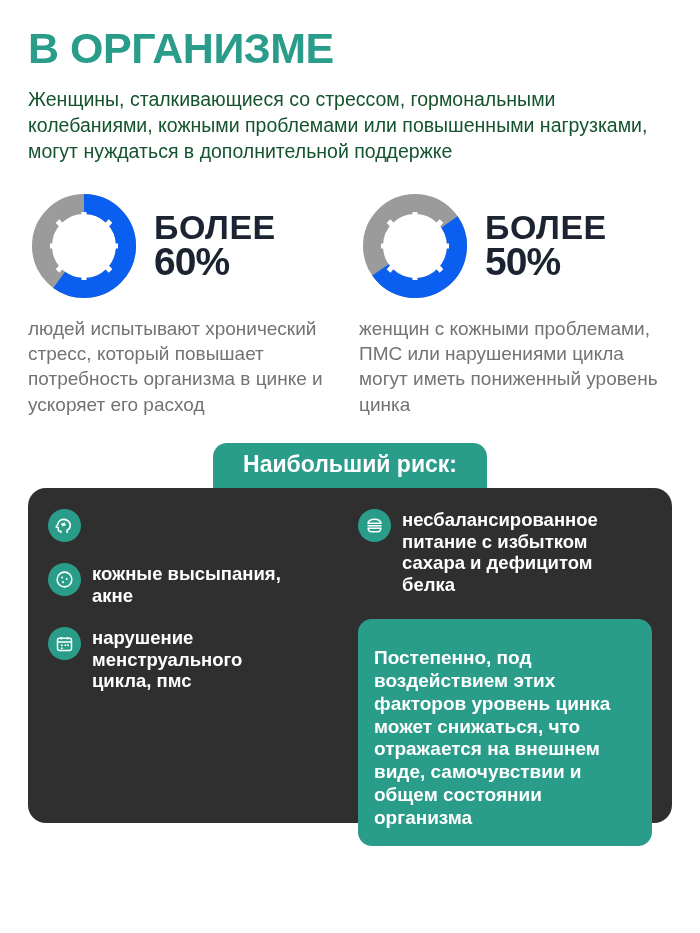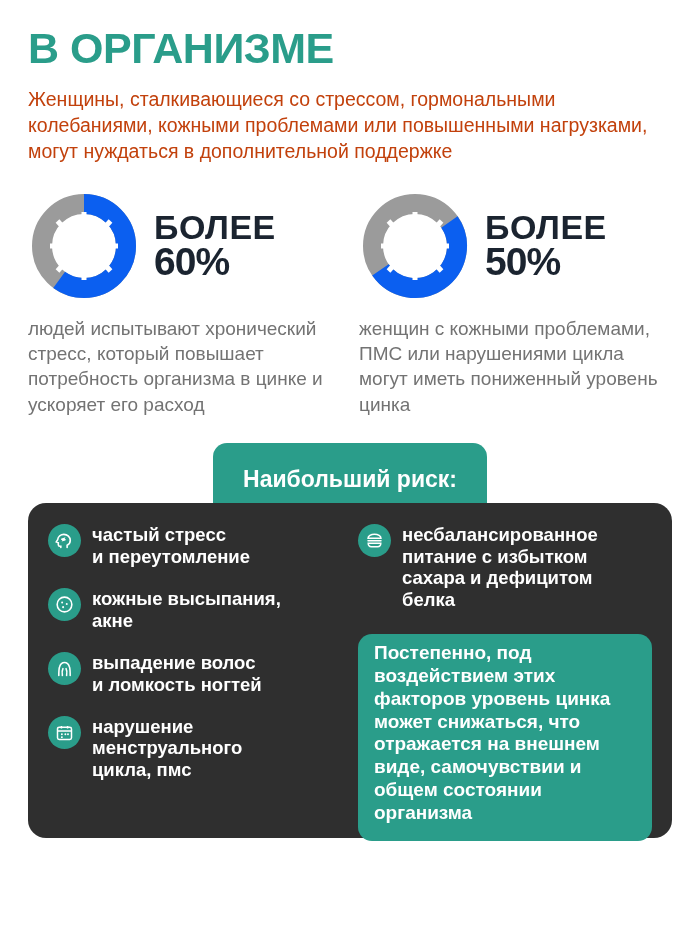--- a/index.html
+++ b/index.html
@@ -27,21 +27,21 @@
     line-height: 1.06;
     letter-spacing: -0.5px;
     text-transform: uppercase;
     font-stretch: condensed;
   }
   .title .line { display: block; }
 
   
   .lead {
     margin-top: 14px;
-    color: #c2410c;
+    color: #14532d;
     font-size: 19.5px;
     line-height: 1.34;
     font-weight: 500;
     max-width: 650px;
   }
 
   
   .stats {
     display: flex;
     margin-top: 22px;
@@ -91,21 +91,21 @@
   .risk-pill-wrap {
     display: flex;
     justify-content: center;
     margin-top: 26px;
   }
   .risk-pill {
     background: #2a9d8a;
     color: #ffffff;
     font-size: 23px;
     font-weight: bold;
-    padding: 24px 30px 11px;
+    padding: 9px 30px 11px;
     border-radius: 14px 14px 0 0;
     line-height: 1.1;
   }
 
   
   .panel {
     background: #2f2f2f;
     border-radius: 18px;
     padding: 20px 20px 22px;
     display: flex;
@@ -145,21 +145,21 @@
   }
 
   
   .note {
     background: #2a9d8a;
     border-radius: 14px;
     color: #ffffff;
     font-size: 19px;
     line-height: 1.2;
     font-weight: bold;
-    padding: 8px 16px 16px;
+    padding: 28px 16px 16px;
     margin-top: 4px;
   }
 </style>
 </head>
 <body>
 
 <div class="page">
 
   <h1 class="title">
     <span class="line">В ОРГАНИЗМЕ</span>
@@ -235,47 +235,35 @@
 
     <div class="col">
 
       <div class="risk-item">
         <span class="risk-ico">
           <svg width="21" height="21" viewBox="0 0 24 24" fill="none" stroke="#ffffff" stroke-width="1.8" stroke-linecap="round">
             <path d="M15 20v-2.5c2.2-1 3.6-3.2 3.6-5.7C18.6 8 15.3 5 11.3 5 7.6 5 4.6 7.6 4.2 11l-1.6 2.6 2.3 1v2.2c0 1 .8 1.8 1.8 1.8h1.1V20" fill="none"></path>
             <path d="M9 10.5l2.4-.8-1 2.1 2.2-.6"></path>
           </svg>
         </span>
-        <span class="risk-text" style="white-space: pre-line;">частый стресс
-и переутомление</span>
       </div>
 
       <div class="risk-item">
         <span class="risk-ico">
           <svg width="21" height="21" viewBox="0 0 24 24" fill="none" stroke="#ffffff" stroke-width="1.8">
             <circle cx="12" cy="12" r="8.4"></circle>
             <circle cx="9.3" cy="9.6" r="1.15" fill="#ffffff" stroke="none"></circle>
             <circle cx="14.6" cy="11.4" r="1.15" fill="#ffffff" stroke="none"></circle>
             <circle cx="10.4" cy="15" r="1.15" fill="#ffffff" stroke="none"></circle>
           </svg>
         </span>
         <span class="risk-text" style="white-space: pre-line;">кожные высыпания,
 акне</span>
       </div>
 
-      <div class="risk-item">
-        <span class="risk-ico">
-          <svg width="21" height="21" viewBox="0 0 24 24" fill="none" stroke="#ffffff" stroke-width="1.8" stroke-linecap="round">
-            <path d="M5.5 20c0-4 0-7.5.8-9.8C7.3 7 9.5 5.2 12 5.2s4.7 1.8 5.7 5c.8 2.3.8 5.8.8 9.8"></path>
-            <path d="M9.6 20c-.5-3-.4-6 .6-7.8M14.4 20c.5-3 .4-6-.6-7.8"></path>
-          </svg>
-        </span>
-        <span class="risk-text" style="white-space: pre-line;">выпадение волос
-и ломкость ногтей</span>
-      </div>
 
       <div class="risk-item">
         <span class="risk-ico">
           <svg width="21" height="21" viewBox="0 0 24 24" fill="none" stroke="#ffffff" stroke-width="1.7">
             <rect x="4" y="6" width="16" height="14" rx="2"></rect>
             <path d="M4 10.3h16M8.5 4.5v3M15.5 4.5v3"></path>
             <circle cx="9" cy="14" r="1.1" fill="#ffffff" stroke="none"></circle>
             <circle cx="13" cy="14" r="1.1" fill="#ffffff" stroke="none"></circle>
             <circle cx="9" cy="17.3" r="1.1" fill="#ffffff" stroke="none"></circle>
             <circle cx="16" cy="14" r="1.1" fill="#ffffff" stroke="none"></circle>

